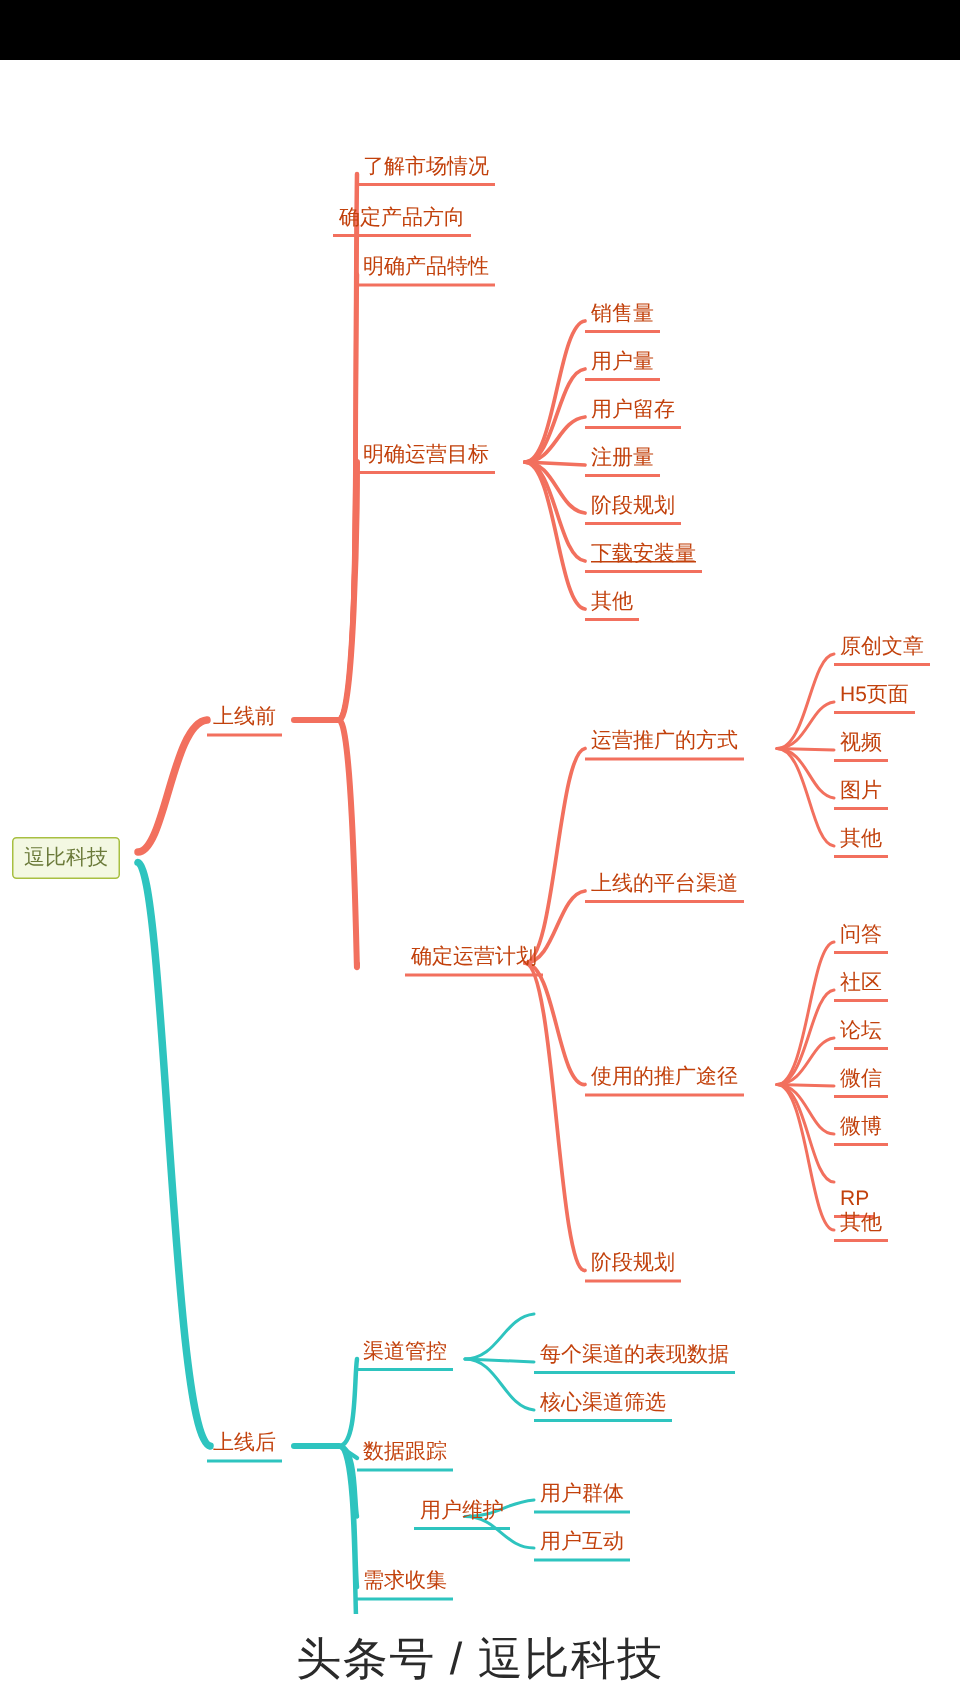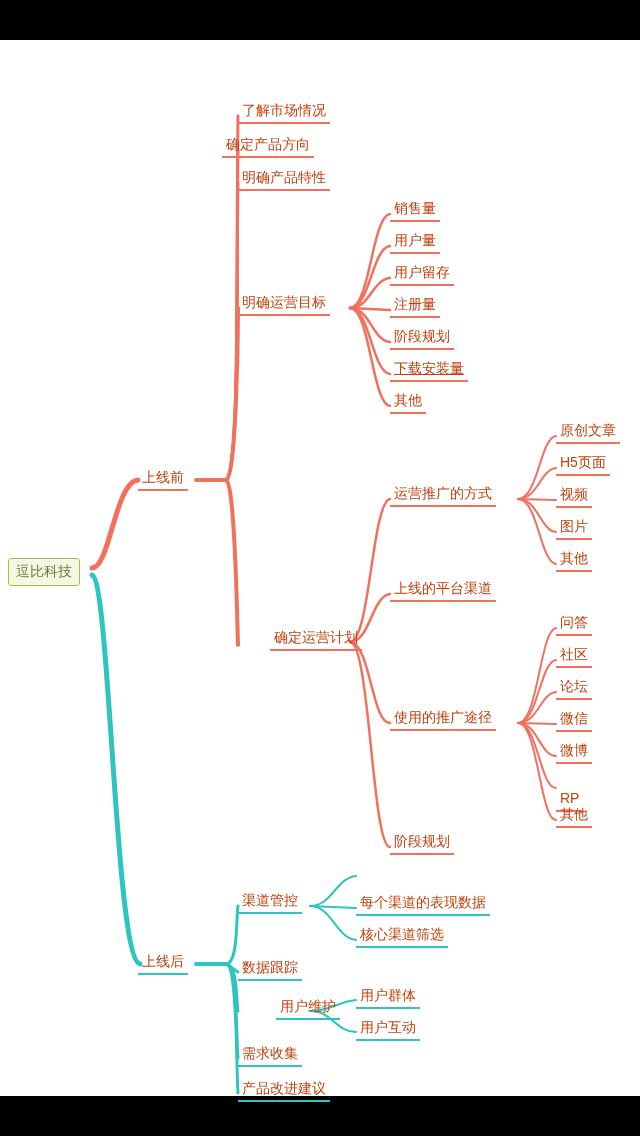--- a/index.html
+++ b/index.html
@@ -193,14 +193,15 @@
 
     <div class="node l2 post" style="left:238px; top:956px;margin-left:38px;">用户维护</div>
     <div class="node l3 post" style="left:356px; top:945px;">用户群体</div>
     <div class="node l3 post" style="left:356px; top:977px;">用户互动</div>
 
     <div class="node l2 post" style="left:238px; top:1003px;">需求收集</div>
     <div class="node l2 post" style="left:238px; top:1038px;">产品改进建议</div>
 
   </div>
 
+  <div class="watermark">头条号 / 逗比科技</div>
 
 </div>
 
 </body></html>

